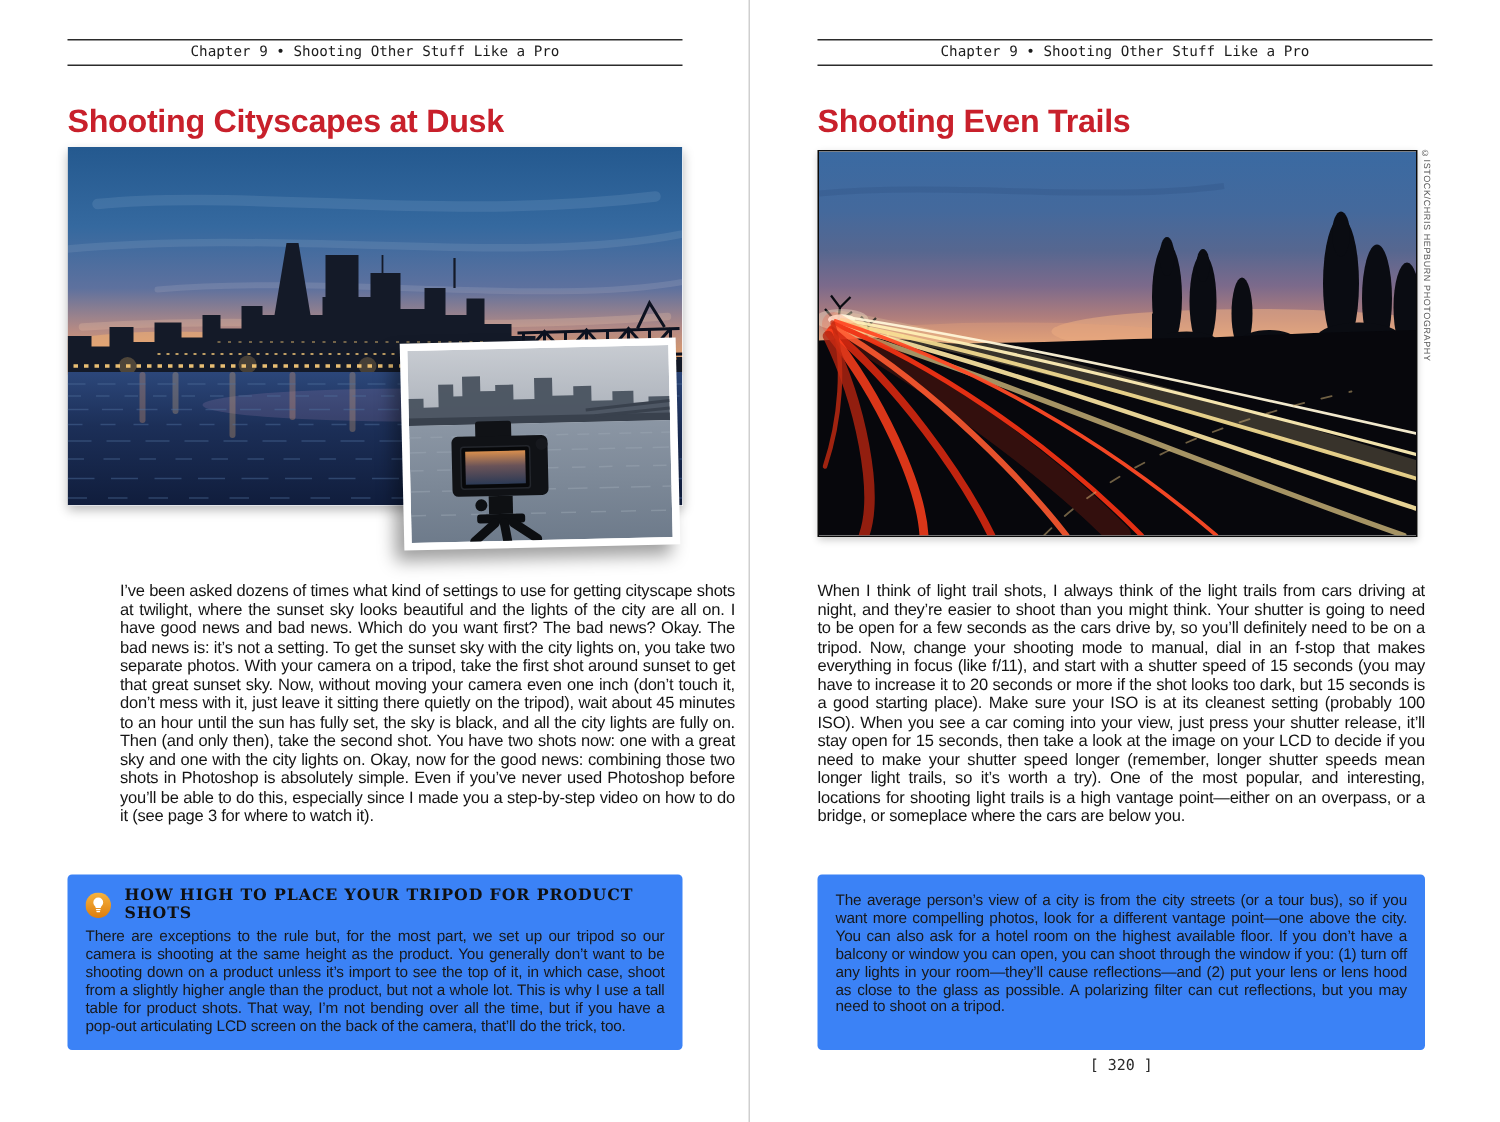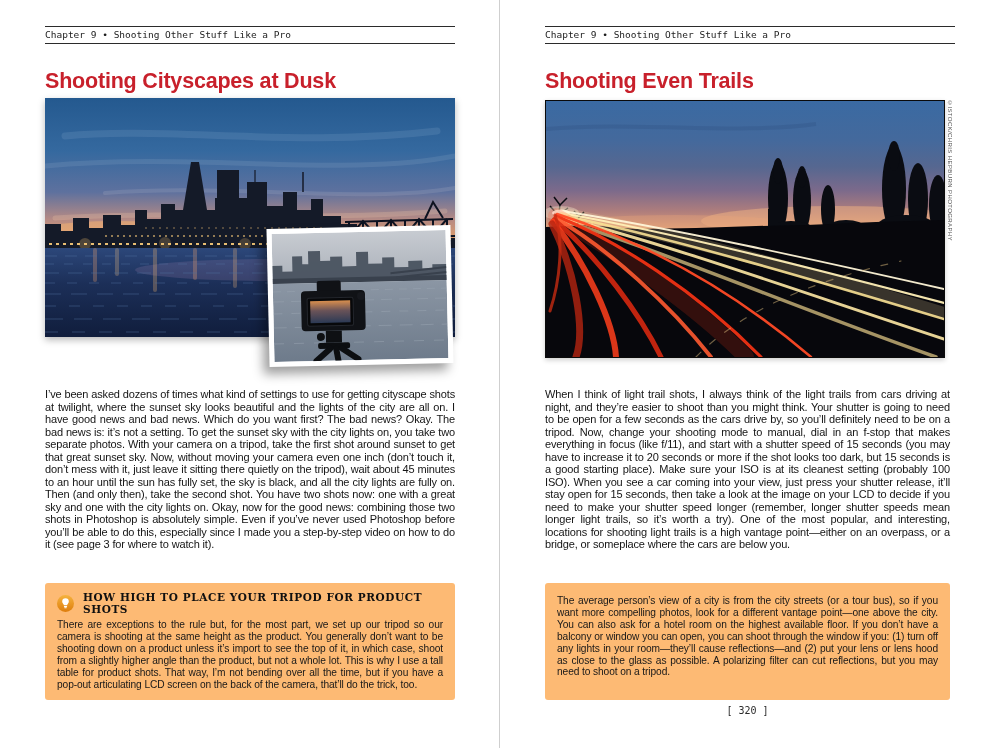--- a/index.html
+++ b/index.html
@@ -4,35 +4,35 @@
 <style>
   html,body{margin:0;padding:0;background:#fff;}
   body{width:1000px;height:748px;position:relative;font-family:"Liberation Sans",sans-serif;color:#111;}
   .spread{position:absolute;inset:0;background:#fff;}
   .page{position:absolute;top:0;width:500px;height:748px;background:#fff;}
   .page-left{left:0;}
   .page-right{left:500px;}
   .divider{position:absolute;left:499px;top:0;width:1px;height:748px;background:#cfcfcf;}
 
   .chap-head{position:absolute;top:26px;left:45px;width:410px;border-top:1px solid #2b2b2b;border-bottom:1px solid #2b2b2b;
-    font-family:"DejaVu Sans Mono",monospace;font-size:9.5px;color:#1c1c1c;text-align:left;padding:2px 0 3px;}
+    font-family:"DejaVu Sans Mono",monospace;font-size:9.5px;color:#1c1c1c;text-align:center;padding:2px 0 3px;}
   .page-title{position:absolute;top:55px;left:45px;width:420px;font-size:21.5px;font-weight:bold;color:#c8202b;letter-spacing:-.2px;}
 
   .photo-main{position:absolute;top:98px;left:45px;width:410px;height:239px;box-shadow:0 3px 7px rgba(0,0,0,.28);overflow:hidden;}
   .photo-inset{position:absolute;top:227px;left:268px;background:#fff;padding:5px;box-shadow:-6px 7px 11px rgba(0,0,0,.38);transform:rotate(-1.3deg);}
   .photo-inset svg{display:block;}
   .photo-trails{position:absolute;top:100px;left:45px;width:400px;height:258px;border:1px solid #0a0a0a;box-sizing:border-box;box-shadow:0 2px 5px rgba(0,0,0,.2);overflow:hidden;}
   .photo-main svg,.photo-trails svg{display:block;width:100%;height:100%;}
   .photo-credit{position:absolute;top:100px;left:447px;height:170px;writing-mode:vertical-rl;font-size:6px;letter-spacing:.4px;color:#555;}
 
   .body-text{position:absolute;top:377px;left:45px;font-size:11px;line-height:12.5px;letter-spacing:-.15px;text-align:justify;color:#141414;}
-  .page-left .body-text{width:410px;}
+  .page-left .body-text{width:410px;margin-left:35px;}
   .page-right .body-text{width:405px;}
 
-  .tip-box{position:absolute;top:583px;left:45px;background:#fdba74;border-radius:3px;padding:8px 12px 7px;box-sizing:border-box;min-height:117px;}
+  .tip-box{position:absolute;top:583px;left:45px;background:#3b82f6;border-radius:3px;padding:8px 12px 7px;box-sizing:border-box;min-height:117px;}
   .page-left .tip-box{width:410px;}
   .page-right .tip-box{width:405px;}
   .tip-head{display:flex;align-items:center;gap:9px;}
   .tip-head svg{flex:0 0 auto;display:block;}
   .tip-title{font-family:"DejaVu Serif",serif;font-weight:bold;font-size:10.5px;letter-spacing:.6px;color:#101010;}
   .tip-body{margin-top:4px;font-size:10.2px;line-height:11.9px;letter-spacing:-.1px;text-align:justify;color:#181818;}
 
   .page-num{position:absolute;top:705px;left:45px;text-align:center;font-family:"DejaVu Sans Mono",monospace;font-size:10px;color:#2a2a2a;}
   .page-left .page-num{width:410px;}
   .page-right .page-num{width:405px;}

